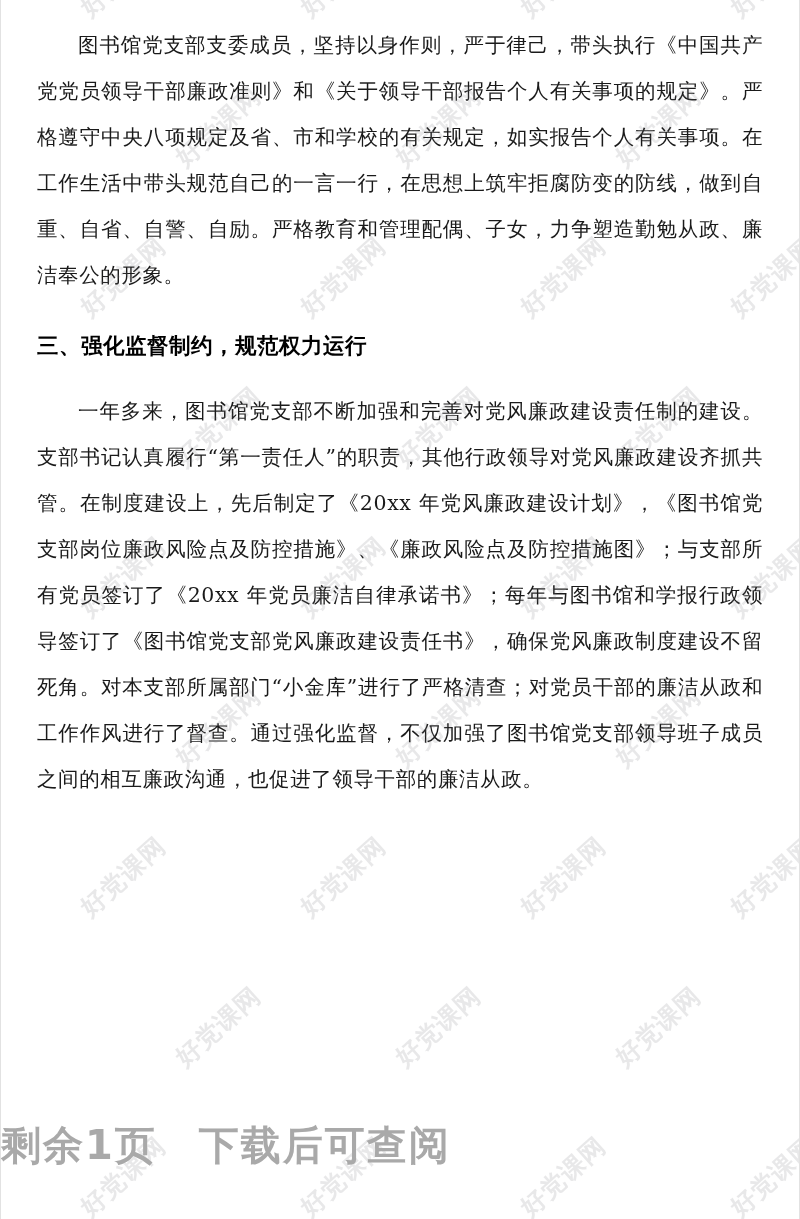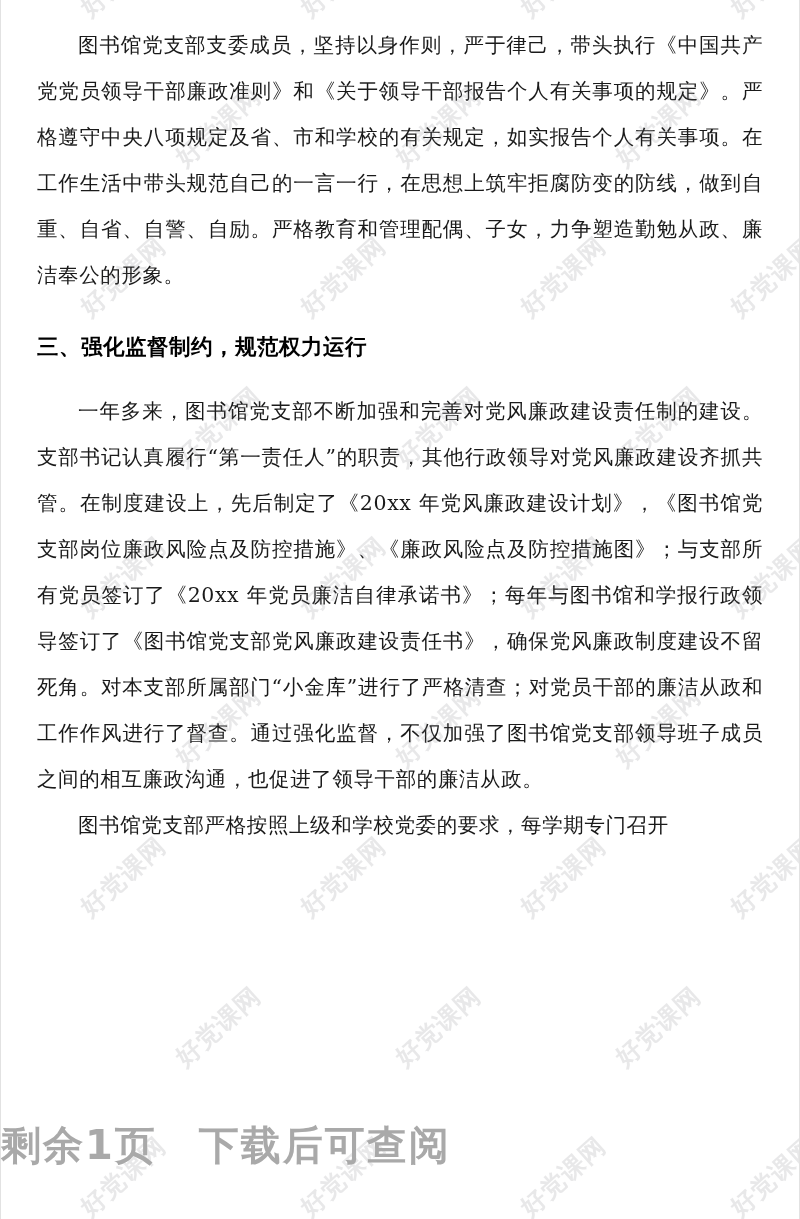--- a/index.html
+++ b/index.html
@@ -59,21 +59,21 @@
     text-align: justify;
     text-align-last: left;
     text-indent: 2em;
     letter-spacing: 0.6px;
     word-break: break-all;
   }
   p.body-par.p1 { padding-top: 22px; }
 
   h2.section-head {
     margin: 0;
-    font-family: Liberation Sans, sans-serif;
+    font-family: Liberation Mono, monospace;
     font-weight: 700;
     font-size: 21.5px;
     line-height: 46px;
     color: #000000;
     letter-spacing: 0.5px;
     text-indent: 0;
   }
   h2.section-head.h3-gap { padding-top: 26px; padding-bottom: 18px; }
   h2.section-head.h4-gap { padding-top: 26px; padding-bottom: 18px; }
 
@@ -138,21 +138,20 @@
 
   <div id="content">
 
     <p class="body-par p1">图书馆党支部支委成员，坚持以身作则，严于律己，带头执行《中国共产党党员领导干部廉政准则》和《关于领导干部报告个人有关事项的规定》。严格遵守中央八项规定及省、市和学校的有关规定，如实报告个人有关事项。在工作生活中带头规范自己的一言一行，在思想上筑牢拒腐防变的防线，做到自重、自省、自警、自励。严格教育和管理配偶、子女，力争塑造勤勉从政、廉洁奉公的形象。</p>
 
     <h2 class="section-head h3-gap">三、强化监督制约，规范权力运行</h2>
 
     <p class="body-par">一年多来，图书馆党支部不断加强和完善对党风廉政建设责任制的建设。支部书记认真履行“第一责任人”的职责，其他行政领导对党风廉政建设齐抓共管。在制度建设上，先后制定了《20xx 年党风廉政建设计划》，《图书馆党支部岗位廉政风险点及防控措施》、《廉政风险点及防控措施图》；与支部所有党员签订了《20xx 年党员廉洁自律承诺书》；每年与图书馆和学报行政领导签订了《图书馆党支部党风廉政建设责任书》，确保党风廉政制度建设不留死角。对本支部所属部门“小金库”进行了严格清查；对党员干部的廉洁从政和工作作风进行了督查。通过强化监督，不仅加强了图书馆党支部领导班子成员之间的相互廉政沟通，也促进了领导干部的廉洁从政。</p>
 
 
-    <p class="body-par">图书馆党支部严格按照上级和学校党委的要求，每学期专门召开</p>
 
   </div>
 
   <div id="bottom-banner">
     <span class="banner-text">剩余1页　下载后可查阅</span>
   </div>
 
 </div>
 
 </body></html>

